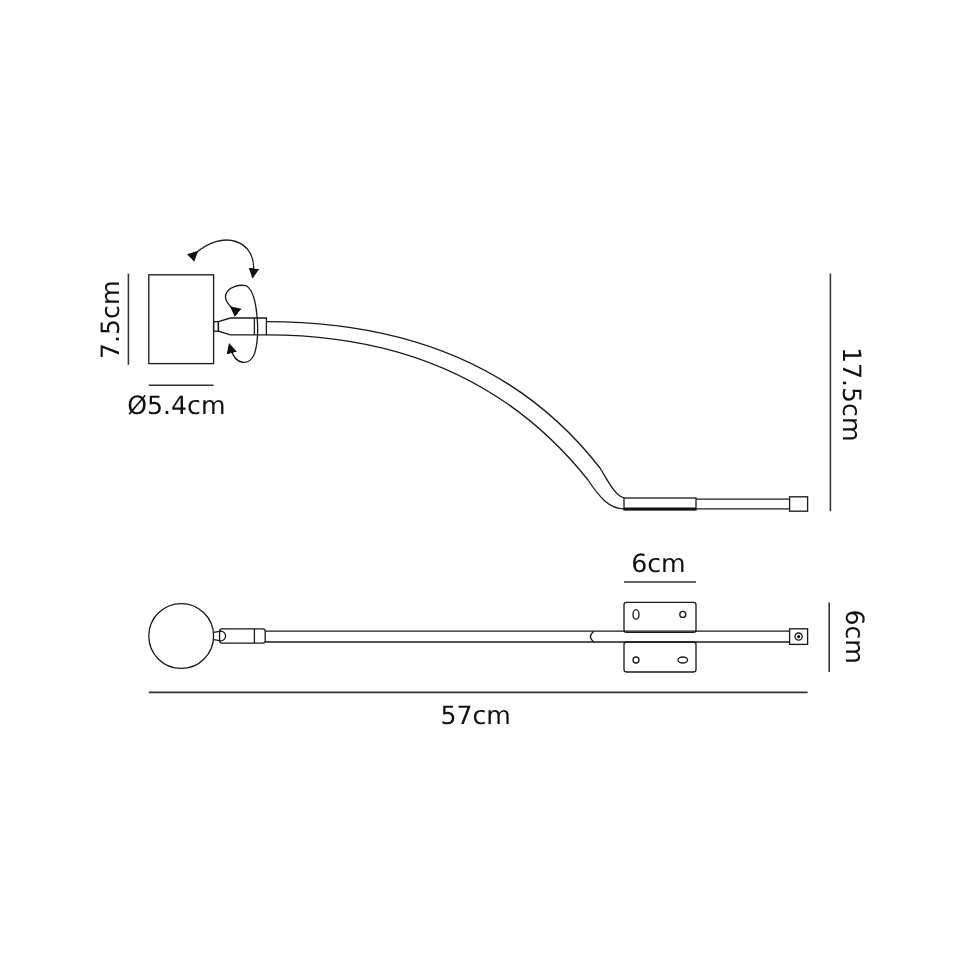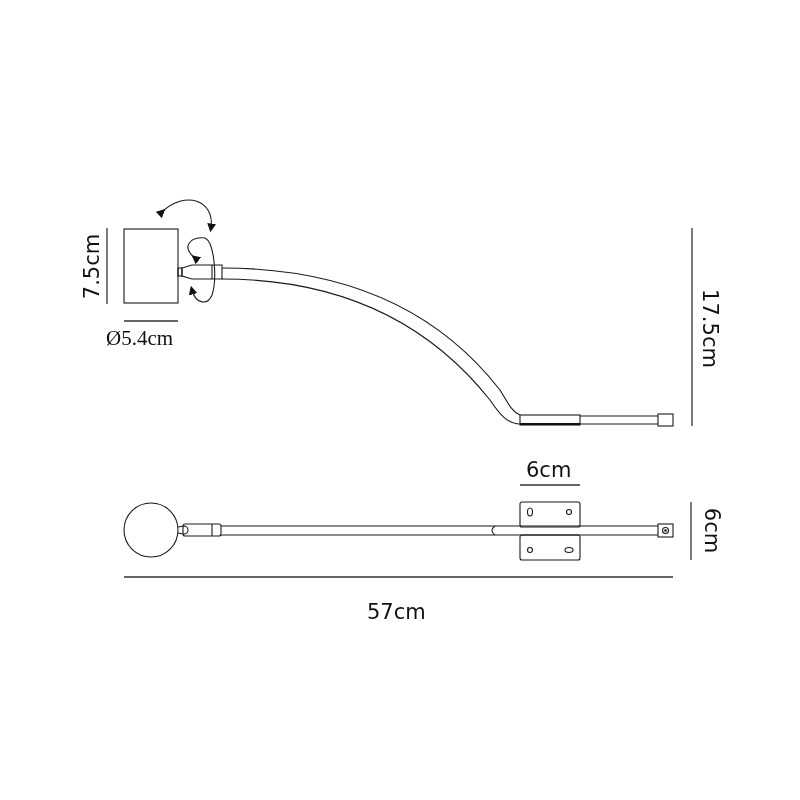--- a/index.html
+++ b/index.html
@@ -68,18 +68,18 @@
       <circle class="ln" cx="665.5" cy="530.5" r="3"></circle>
       <circle cx="665.5" cy="530.5" r="1.3" fill="#111"></circle>
 
       <line class="dim" x1="520" y1="485" x2="580" y2="485"></line>
       <line class="dim" x1="691" y1="502" x2="691" y2="560"></line>
       <line class="dim" x1="124" y1="577" x2="673" y2="577"></line>
     </g>
   </svg>
 
   <div class="lbl" style="left:60px;top:256px;transform:rotate(-90deg);">7.5cm</div>
-  <div class="lbl" style="left:106px;top:328px;font-family:Liberation Serif, serif;">Ø5.4cm</div>
+  <div class="lbl" style="left:106px;top:328px;">Ø5.4cm</div>
   <div class="lbl" style="left:670px;top:318px;transform:rotate(90deg);">17.5cm</div>
   <div class="lbl" style="left:526px;top:460px;">6cm</div>
   <div class="lbl" style="left:689px;top:520px;transform:rotate(90deg);">6cm</div>
-  <div class="lbl" style="left:367px;top:586px;margin-top:16px;">57cm</div>
+  <div class="lbl" style="left:367px;top:586px;">57cm</div>
 </div>
 
 </body></html>

